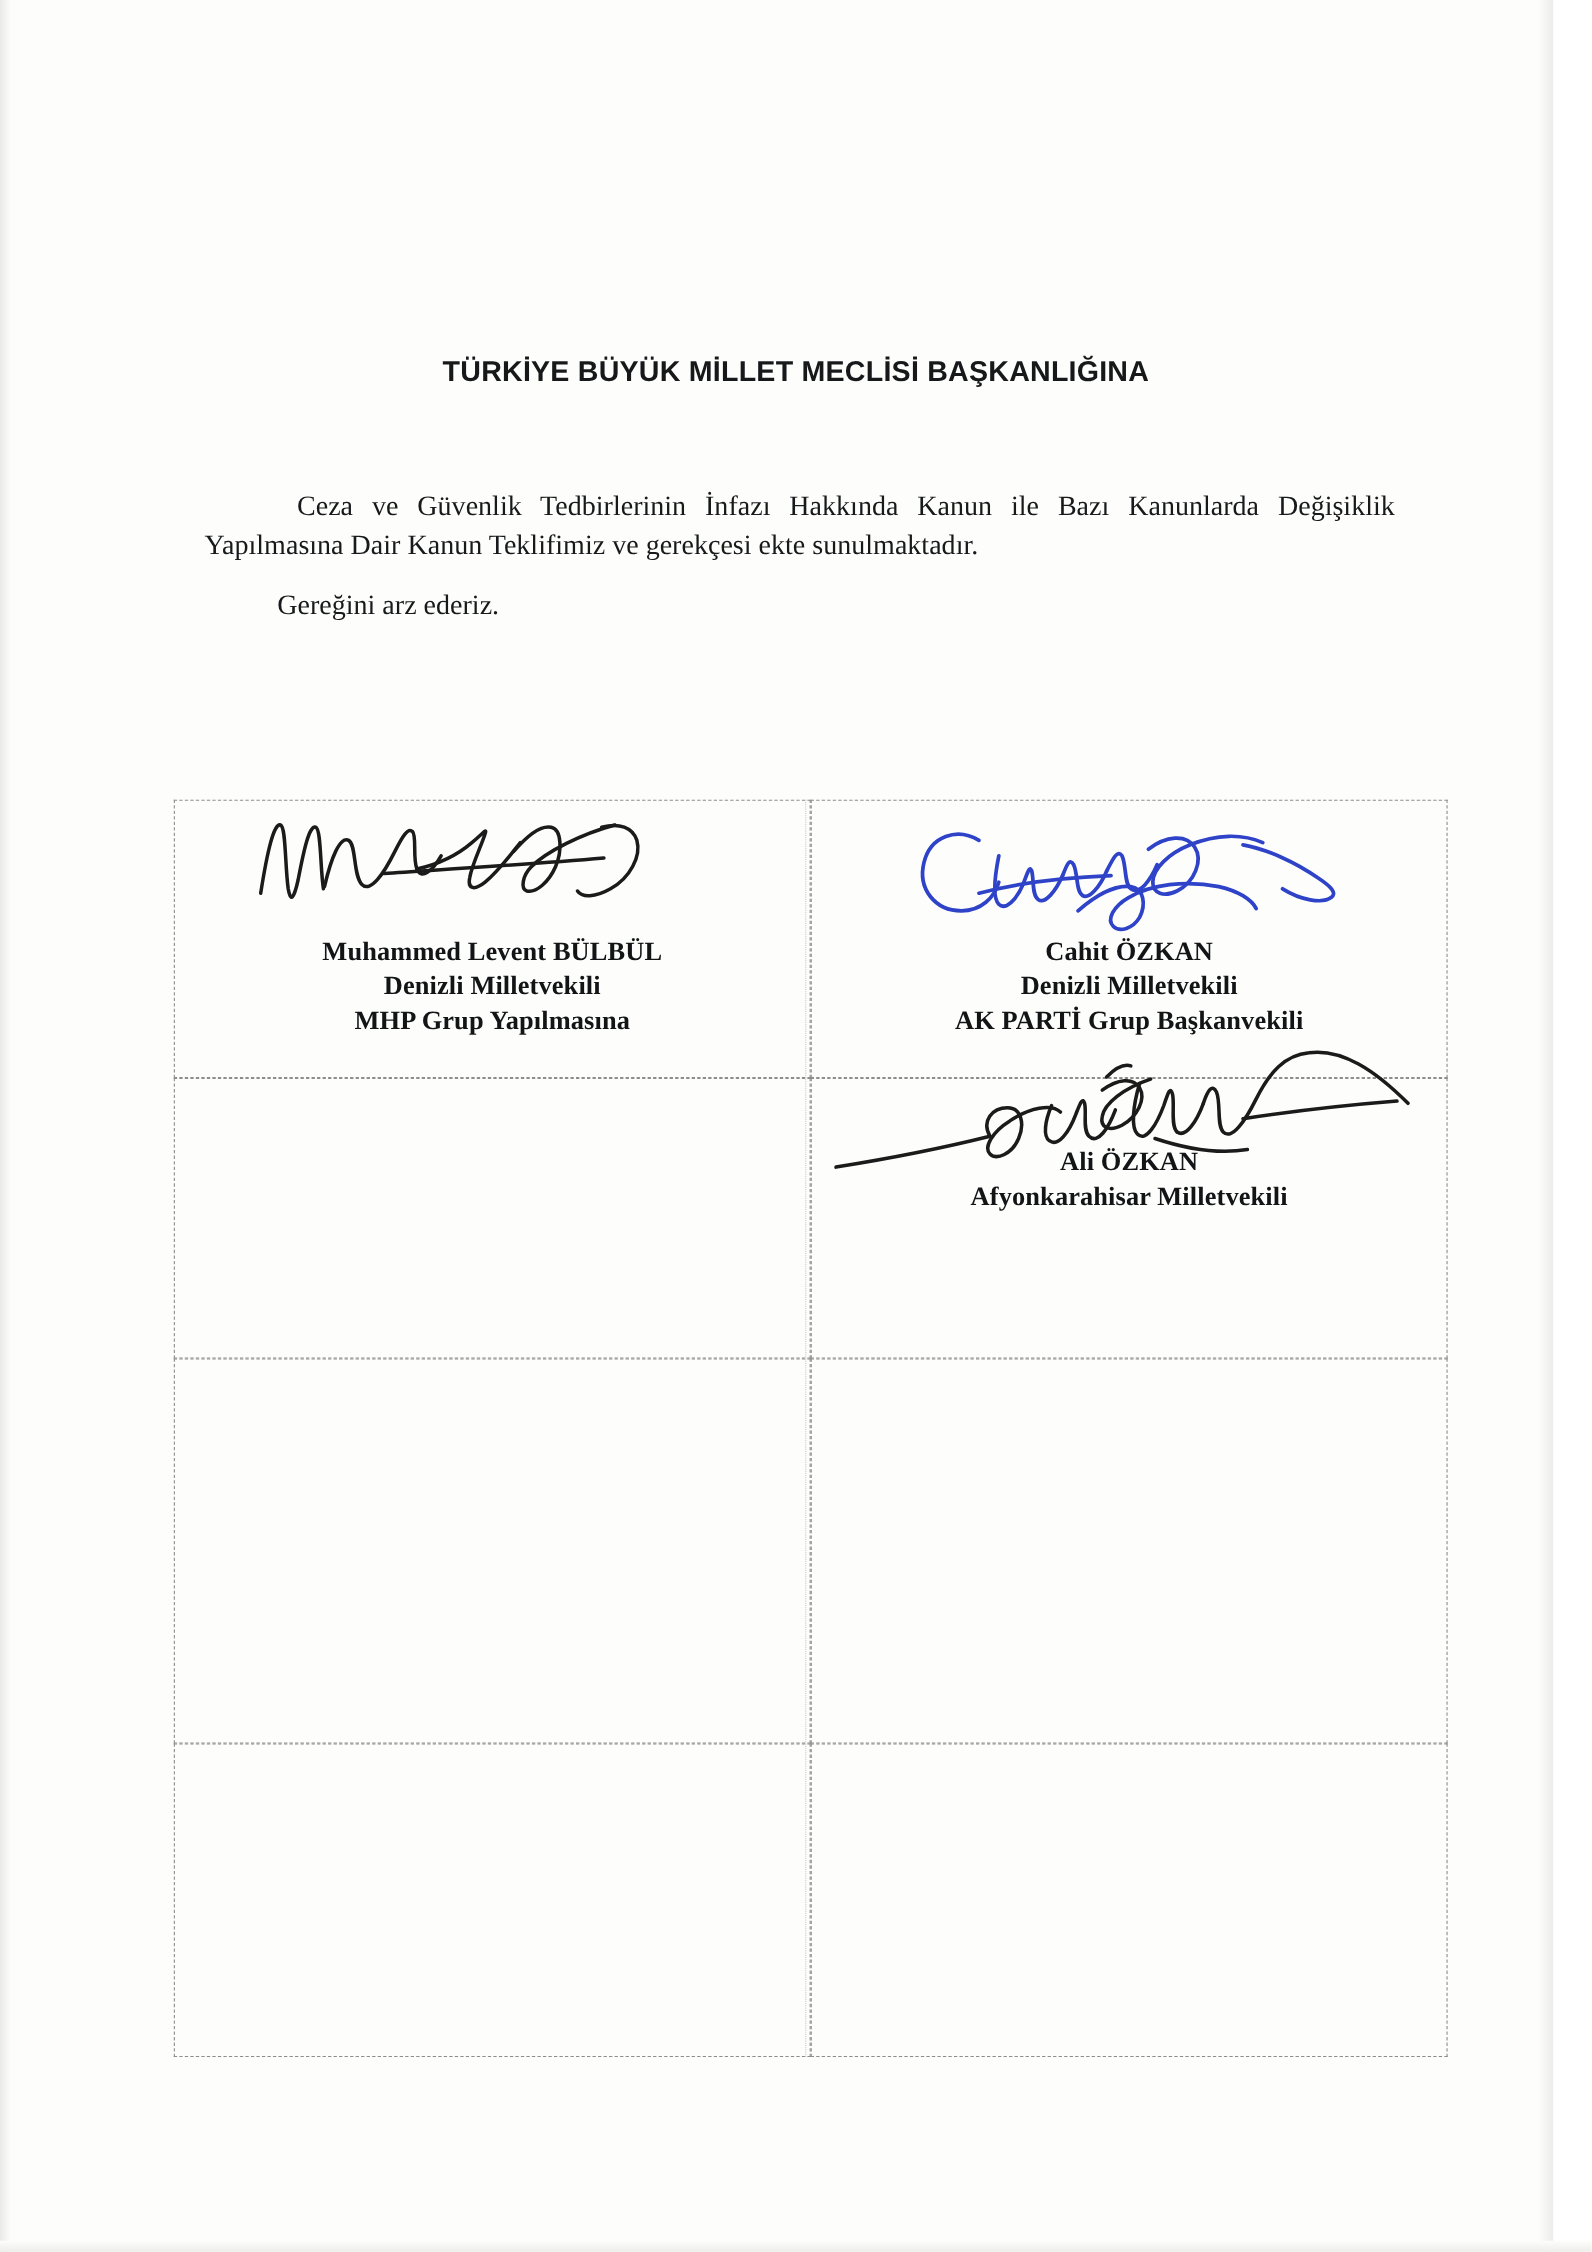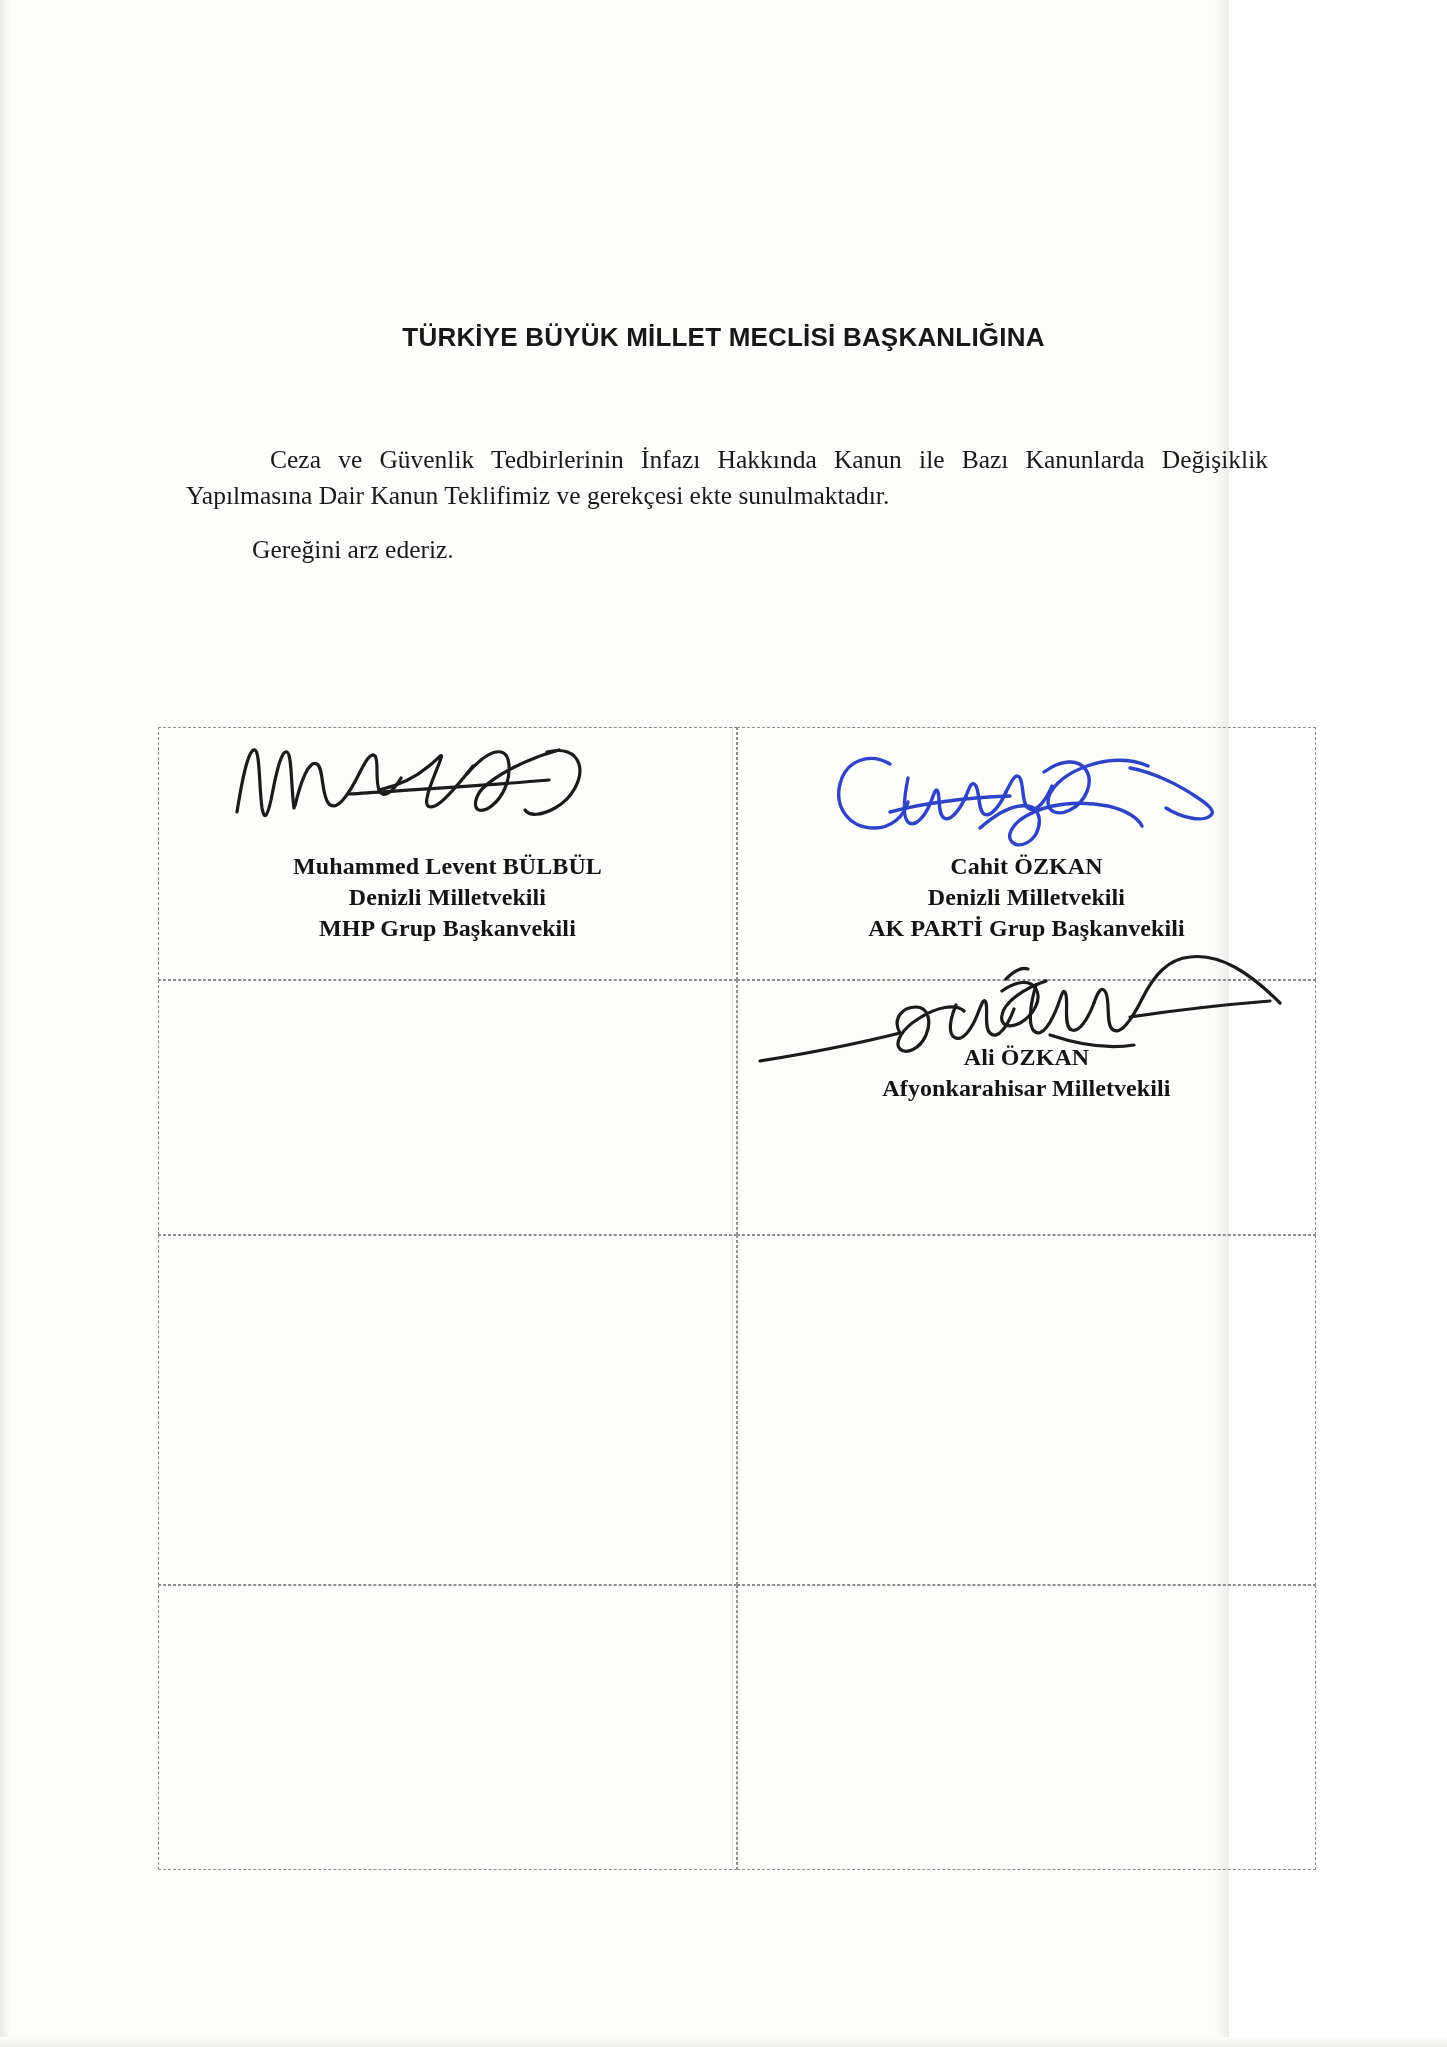--- a/index.html
+++ b/index.html
@@ -11,21 +11,21 @@
     width: 1447px;
     height: 2047px;
     position: relative;
     font-family: "Liberation Serif", serif;
     color: #1a1a1a;
     overflow: hidden;
   }
   .page {
     position: absolute;
     left: 0; top: 0;
-    width: 1229px;
+    width: 1412px;
     height: 2047px;
     background: #fdfdfc;
   }
   
   .scan-edge-left {
     position: absolute;
     left: 0; top: 0;
     width: 10px; height: 2047px;
     background: linear-gradient(to right, #e9e9e6, #fdfdfc);
   }
@@ -148,21 +148,21 @@
             <path d="M66,72 C72,46 80,26 88,30 C95,34 92,62 100,70 C108,78 120,60 130,40 C137,26 142,18 146,22 C150,26 146,46 150,56 C154,66 164,58 172,44"></path>
             <path d="M150,56 C168,52 186,44 200,32 C210,24 214,18 212,24 C209,34 200,52 198,64 C196,74 202,76 212,68 C224,58 236,42 244,32"></path>
             <path d="M238,40 C250,26 262,16 272,18 C282,20 282,40 276,54 C270,68 258,78 250,76 C244,74 246,62 254,54 C268,40 300,24 330,16"></path>
             <path d="M318,18 C334,14 346,18 350,30 C354,44 344,64 326,74 C312,82 300,82 296,76"></path>
             <path d="M120,60 C180,56 250,52 320,46"></path>
           </g>
         </svg>
         <div class="sig-names" style="top:108px;">
           <span class="ln">Muhammed Levent BÜLBÜL</span>
           <span class="ln">Denizli Milletvekili</span>
-          <span class="ln">MHP Grup Başkanvekili</span>
+          <span class="ln">MHP Grup Yapılmasına</span>
         </div>
       </div>
     </div>
 
     <div class="cell" style="left:579px; top:0px; width:579px; height:253px;">
       <div class="cell-inner">
         <svg class="sig-ink" style="left:92px; top:14px;" width="400" height="120" viewBox="0 0 400 120">
           <g fill="none" stroke="#2e43c8" stroke-width="3.4" stroke-linecap="round" stroke-linejoin="round">
             <path d="M60,22 C40,10 16,18 10,42 C4,66 20,86 44,86 C62,86 74,74 78,60"></path>
             <path d="M78,36 C74,56 72,74 78,80 C84,86 94,76 100,62 C104,52 106,44 108,50 C110,58 108,72 114,76 C120,80 130,68 136,54"></path>

